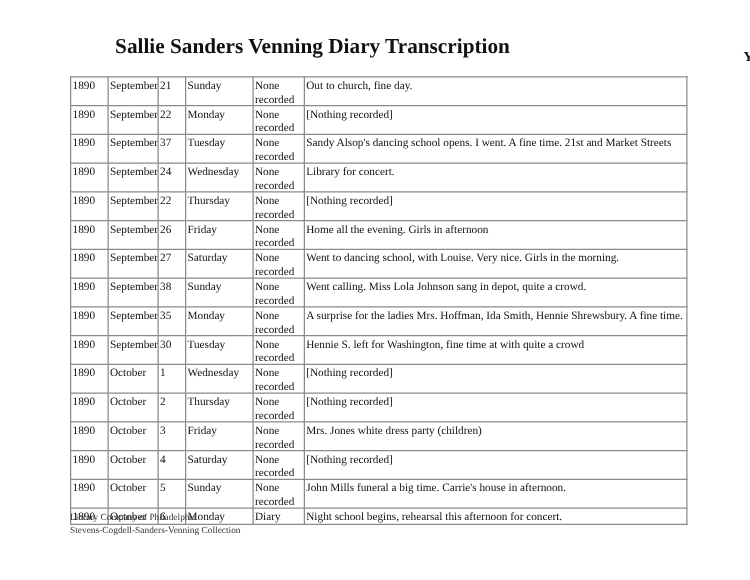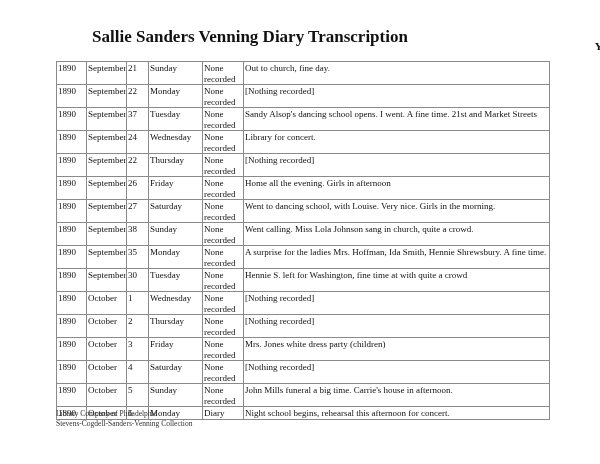--- a/index.html
+++ b/index.html
@@ -97,21 +97,21 @@
         <td>Saturday</td>
         <td>None recorded</td>
         <td>Went to dancing school, with Louise. Very nice. Girls in the morning.</td>
       </tr>
       <tr>
         <td>1890</td>
         <td>September</td>
         <td>38</td>
         <td>Sunday</td>
         <td>None recorded</td>
-        <td>Went calling. Miss Lola Johnson sang in church, quite a crowd.</td>
+        <td>Went calling. Miss Lola Johnson sang in depot, quite a crowd.</td>
       </tr>
       <tr>
         <td>1890</td>
         <td>September</td>
         <td>35</td>
         <td>Monday</td>
         <td>None recorded</td>
         <td>A surprise for the ladies Mrs. Hoffman, Ida Smith, Hennie Shrewsbury. A fine time.</td>
       </tr>
       <tr>

